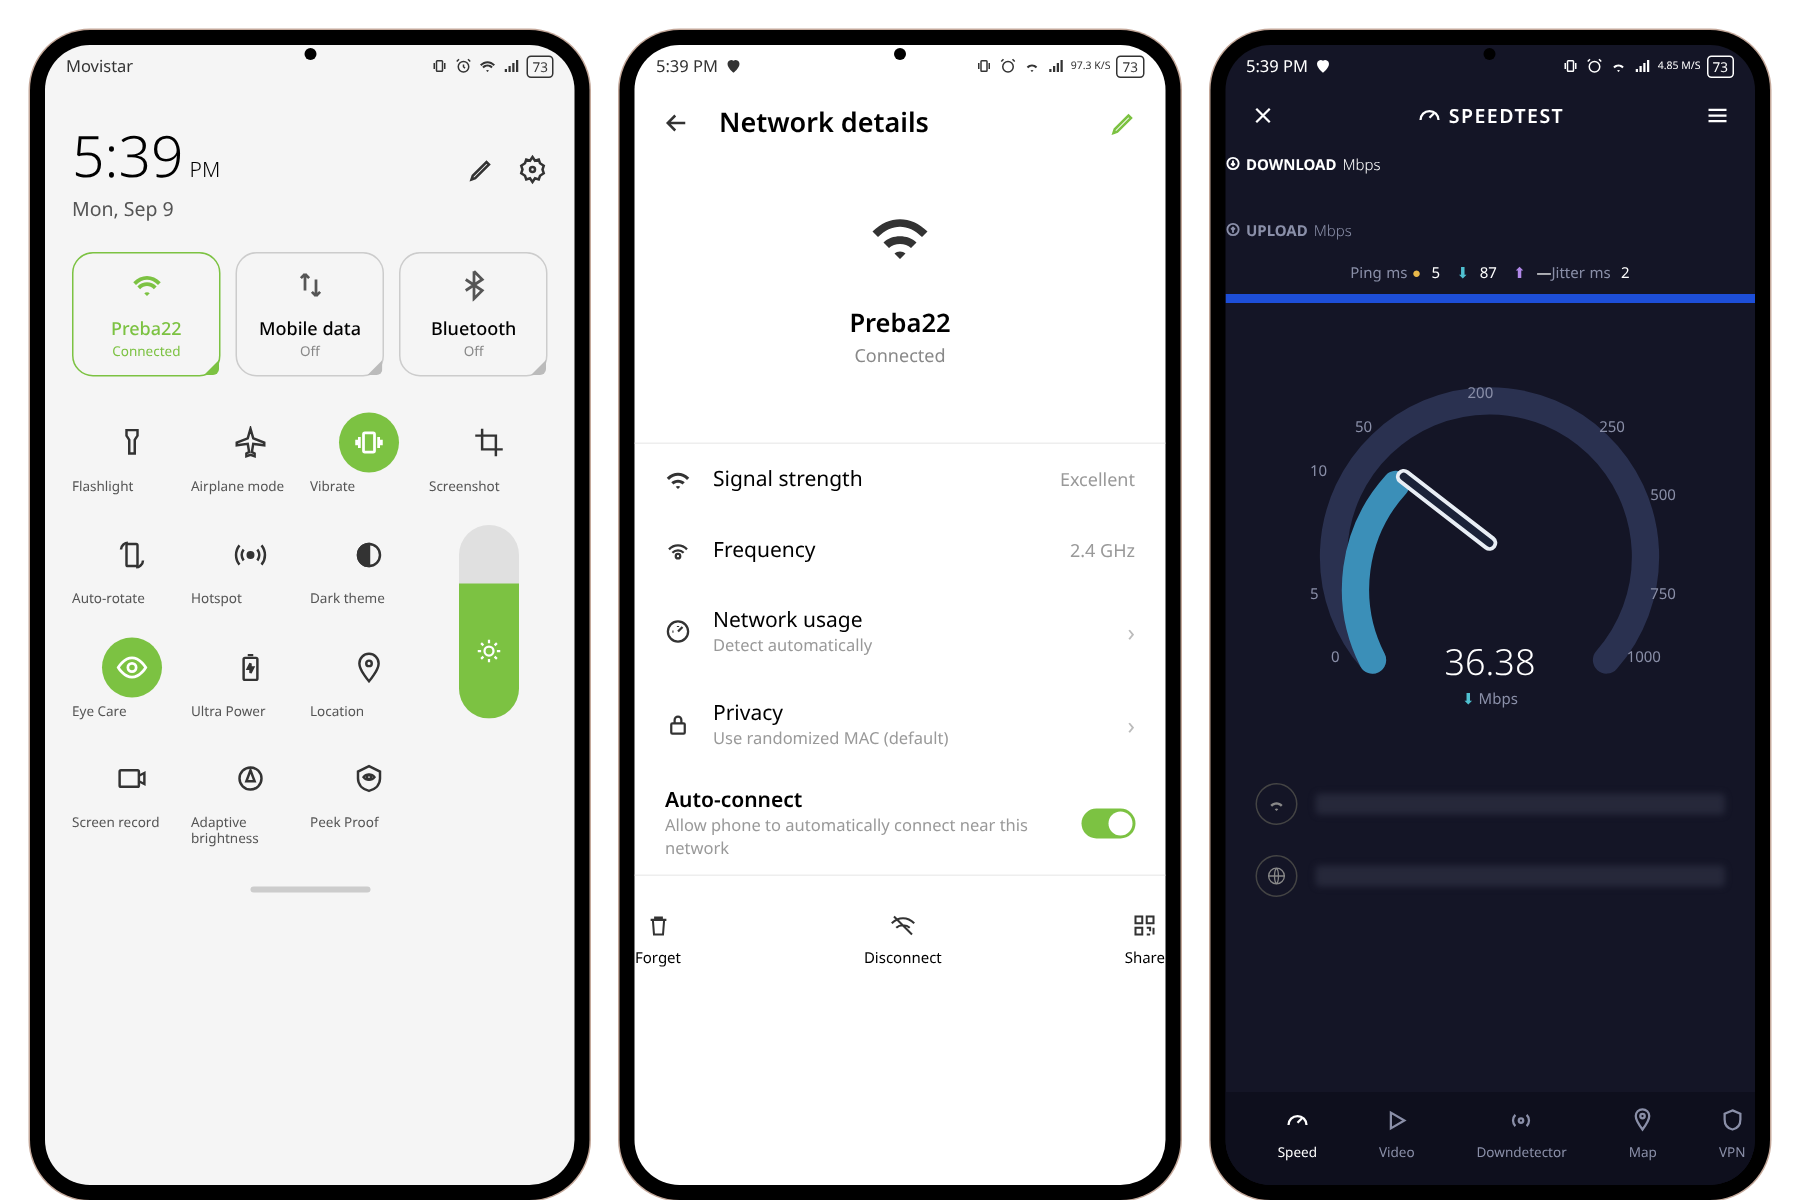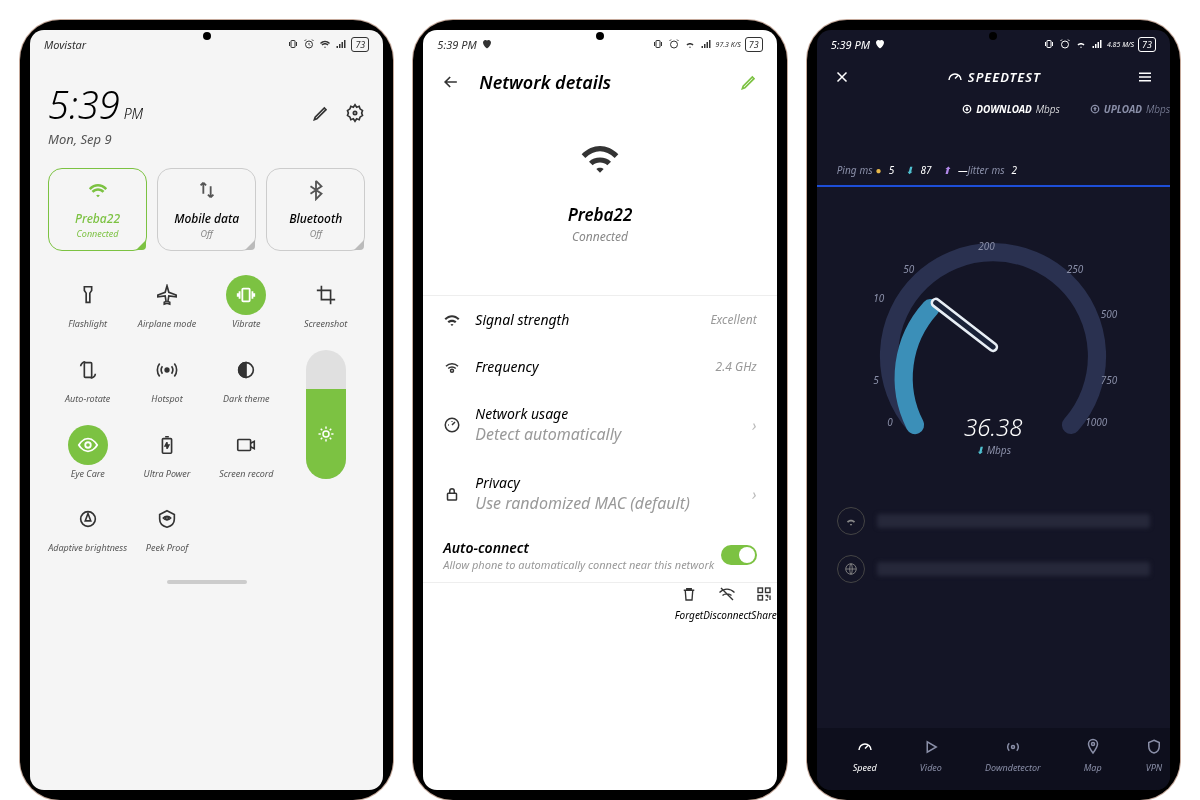--- a/index.html
+++ b/index.html
@@ -1,17 +1,17 @@
 <!DOCTYPE html>
 <html><head>
 <meta charset="utf-8">
 <style>
 body{margin:0;background:#fff;font-family:system-ui,-apple-system,sans-serif;display:flex;justify-content:center;gap:20px;padding:20px;box-sizing:border-box;}
 .phone{width:370px;height:760px;background:#000;border-radius:40px;padding:10px;position:relative;box-shadow:0 0 0 1px #c4a89a;}
-.screen{width:100%;height:100%;border-radius:14px;overflow:hidden;position:relative;font-style:italic;}
+.screen{width:100%;height:100%;border-radius:30px;overflow:hidden;position:relative;}
 .notch{position:absolute;top:12px;left:50%;transform:translateX(-50%);width:8px;height:8px;background:#000;border-radius:50%;z-index:100;}
 .s1{background:#f5f5f5;}
 .s2{background:#fff;}
 .s3{background:#141526;}
 
 
 .statusbar{display:flex;justify-content:space-between;align-items:center;padding:4px 14px;font-size:11px;height:20px;}
 .s1 .statusbar,.s2 .statusbar{color:#333;}
 .s3 .statusbar{color:#fff;}
 .statusbar .right{display:flex;gap:4px;align-items:center;font-size:10px;}
@@ -29,63 +29,63 @@
 .tiles-row{display:flex;gap:10px;padding:0 18px;margin-top:10px;}
 .tile-big{flex:1;border:1.5px solid #ccc;border-radius:14px;padding:10px 8px;text-align:center;position:relative;}
 .tile-big.active{border-color:#7cc242;color:#7cc242;}
 .tile-big svg{width:22px;height:22px;margin-bottom:4px;}
 .tile-big .tlabel{font-size:12px;font-weight:500;}
 .tile-big .tsub{font-size:9px;color:#888;}
 .tile-big.active .tsub{color:#7cc242;}
 .tile-big .corner{position:absolute;bottom:0;right:0;width:0;height:0;border-left:10px solid transparent;border-bottom:10px solid #7cc242;border-bottom-right-radius:4px;}
 
 .grid{display:grid;grid-template-columns:repeat(4,1fr);gap:8px 0;padding:18px 18px 0;}
-.gitem{text-align:center;padding:6px 0;}
+.gitem{padding:6px 0;}
 .gicon{width:40px;height:40px;margin:0 auto 4px;display:flex;align-items:center;justify-content:center;border-radius:22px;color:#333;}
 .gicon.on{background:#7cc242;color:#fff;}
 .gitem .glabel{font-size:9px;color:#555;line-height:1.2;}
 .brightness{grid-row:span 2;display:flex;align-items:stretch;}
 .bcol{width:40px;margin:0 auto;background:#e0e0e0;border-radius:20px;position:relative;overflow:hidden;display:flex;align-items:flex-end;}
 .bfill{width:100%;height:70%;background:#7cc242;display:flex;align-items:center;justify-content:center;color:#fff;}
 .handle{width:80px;height:4px;background:#ccc;border-radius:2px;margin:20px auto 0;}
 
 
 .nd-head{display:flex;align-items:center;gap:18px;padding:12px 18px;}
 .nd-head svg{width:20px;height:20px;}
 .nd-title{font-size:18px;font-weight:600;flex:1;}
 .nd-edit{color:#7cc242;}
 .nd-hero{text-align:center;padding:30px 0 50px;border-bottom:1px solid #eee;}
 .nd-hero svg{width:44px;height:44px;}
 .nd-ssid{font-size:17px;font-weight:600;margin-top:18px;}
 .nd-conn{font-size:12px;color:#888;margin-top:2px;}
 .nd-row{display:flex;align-items:center;gap:14px;padding:14px 20px;}
 .nd-row svg{width:18px;height:18px;flex-shrink:0;}
 .nd-row .rlabel{font-size:14px;flex:1;}
-.nd-row .rsub{font-size:16px;color:#999;}
+.nd-row .rsub{font-size:11px;color:#999;}
 .nd-row .rval{font-size:12px;color:#999;text-align:right;}
 .nd-row .chev{color:#bbb;font-size:16px;}
 .nd-auto{padding:10px 20px;display:flex;align-items:center;}
 .nd-auto .txt{flex:1;}
 .nd-auto .at{font-size:14px;font-weight:600;}
 .nd-auto .as{font-size:11px;color:#999;}
 .toggle{width:36px;height:20px;background:#7cc242;border-radius:10px;position:relative;}
 .toggle::after{content:'';position:absolute;right:2px;top:2px;width:16px;height:16px;background:#fff;border-radius:50%;}
-.nd-bottom{display:flex;justify-content:flex-end;padding:2px 0 4px;border-top:1px solid #eee;}
+.nd-bottom{display:flex;justify-content:space-between;padding:24px 0 4px;border-top:1px solid #eee;}
 .nd-bottom .bitem{text-align:center;font-size:10px;}
 .nd-bottom svg{width:18px;height:18px;margin-bottom:2px;}
 
 
 .st-head{display:flex;align-items:center;justify-content:space-between;padding:10px 16px;color:#fff;}
 .st-head svg{width:18px;height:18px;}
 .st-brand{display:flex;align-items:center;gap:4px;font-size:13px;letter-spacing:1px;font-weight:600;}
-.st-tabs{display:flex;justify-content:flex-end;gap:30px;padding:6px 0;font-size:10px;color:#8a8fa8;}
+.st-tabs{display:flex;justify-content:center;gap:30px;padding:6px 0;font-size:10px;color:#8a8fa8;flex-direction:column;}
 .st-tabs .tab{display:flex;align-items:center;gap:4px;}
 .st-tabs .tab.active{color:#fff;}
 .st-tabs .mbps{font-weight:300;}
-.st-ping{display:flex;justify-content:flex-start;padding:8px 20px;font-size:10px;color:#8a8fa8;border-bottom:2px solid #1d4ed8;margin-top:33px;}
+.st-ping{display:flex;justify-content:center;padding:8px 20px;font-size:10px;color:#8a8fa8;border-bottom:6px solid #1d4ed8;}
 .st-ping .pv{color:#fff;margin-left:4px;}
 .st-ping .pg{display:flex;align-items:center;gap:3px;}
 .gauge-wrap{position:relative;width:260px;height:260px;margin:30px auto 0;}
 .gauge-wrap svg{width:100%;height:100%;}
 .gauge-value{position:absolute;bottom:20px;left:50%;transform:translateX(-50%);text-align:center;color:#fff;}
 .gauge-value .gv{font-size:24px;font-weight:300;}
 .gauge-value .gu{font-size:10px;color:#8a8fa8;}
 .gauge-labels{position:absolute;inset:0;}
 .glab{position:absolute;font-size:10px;color:#8a8fa8;}
 .st-list{padding:0 20px;margin-top:20px;}
@@ -254,20 +254,29 @@
         </div>
     <div class="gitem">
           <div class="gicon">
             <svg width="22" height="22" viewBox="0 0 24 24" fill="none" stroke="currentColor" stroke-width="1.8">
               <rect x="7" y="5" width="10" height="16" rx="1"></rect>
               <path d="M10 3h4M12 9v3h2l-2 4v-3h-2z"></path>
             </svg>
           </div>
           <div class="glabel">Ultra Power</div>
         </div>
+    <div class="gitem">
+          <div class="gicon">
+            <svg width="22" height="22" viewBox="0 0 24 24" fill="none" stroke="currentColor" stroke-width="1.8">
+              <path d="M12 2a7 7 0 0 1 7 7c0 5-7 13-7 13S5 14 5 9a7 7 0 0 1 7-7z"></path>
+              <circle cx="12" cy="9" r="2"></circle>
+            </svg>
+          </div>
+          <div class="glabel">Location</div>
+        </div>
 
     <div class="gitem">
           <div class="gicon">
             <svg width="22" height="22" viewBox="0 0 24 24" fill="none" stroke="currentColor" stroke-width="1.8">
               <rect x="3" y="6" width="14" height="12" rx="1"></rect>
               <path d="M17 10l4-2v8l-4-2"></path>
             </svg>
           </div>
           <div class="glabel">Screen record</div>
         </div>

